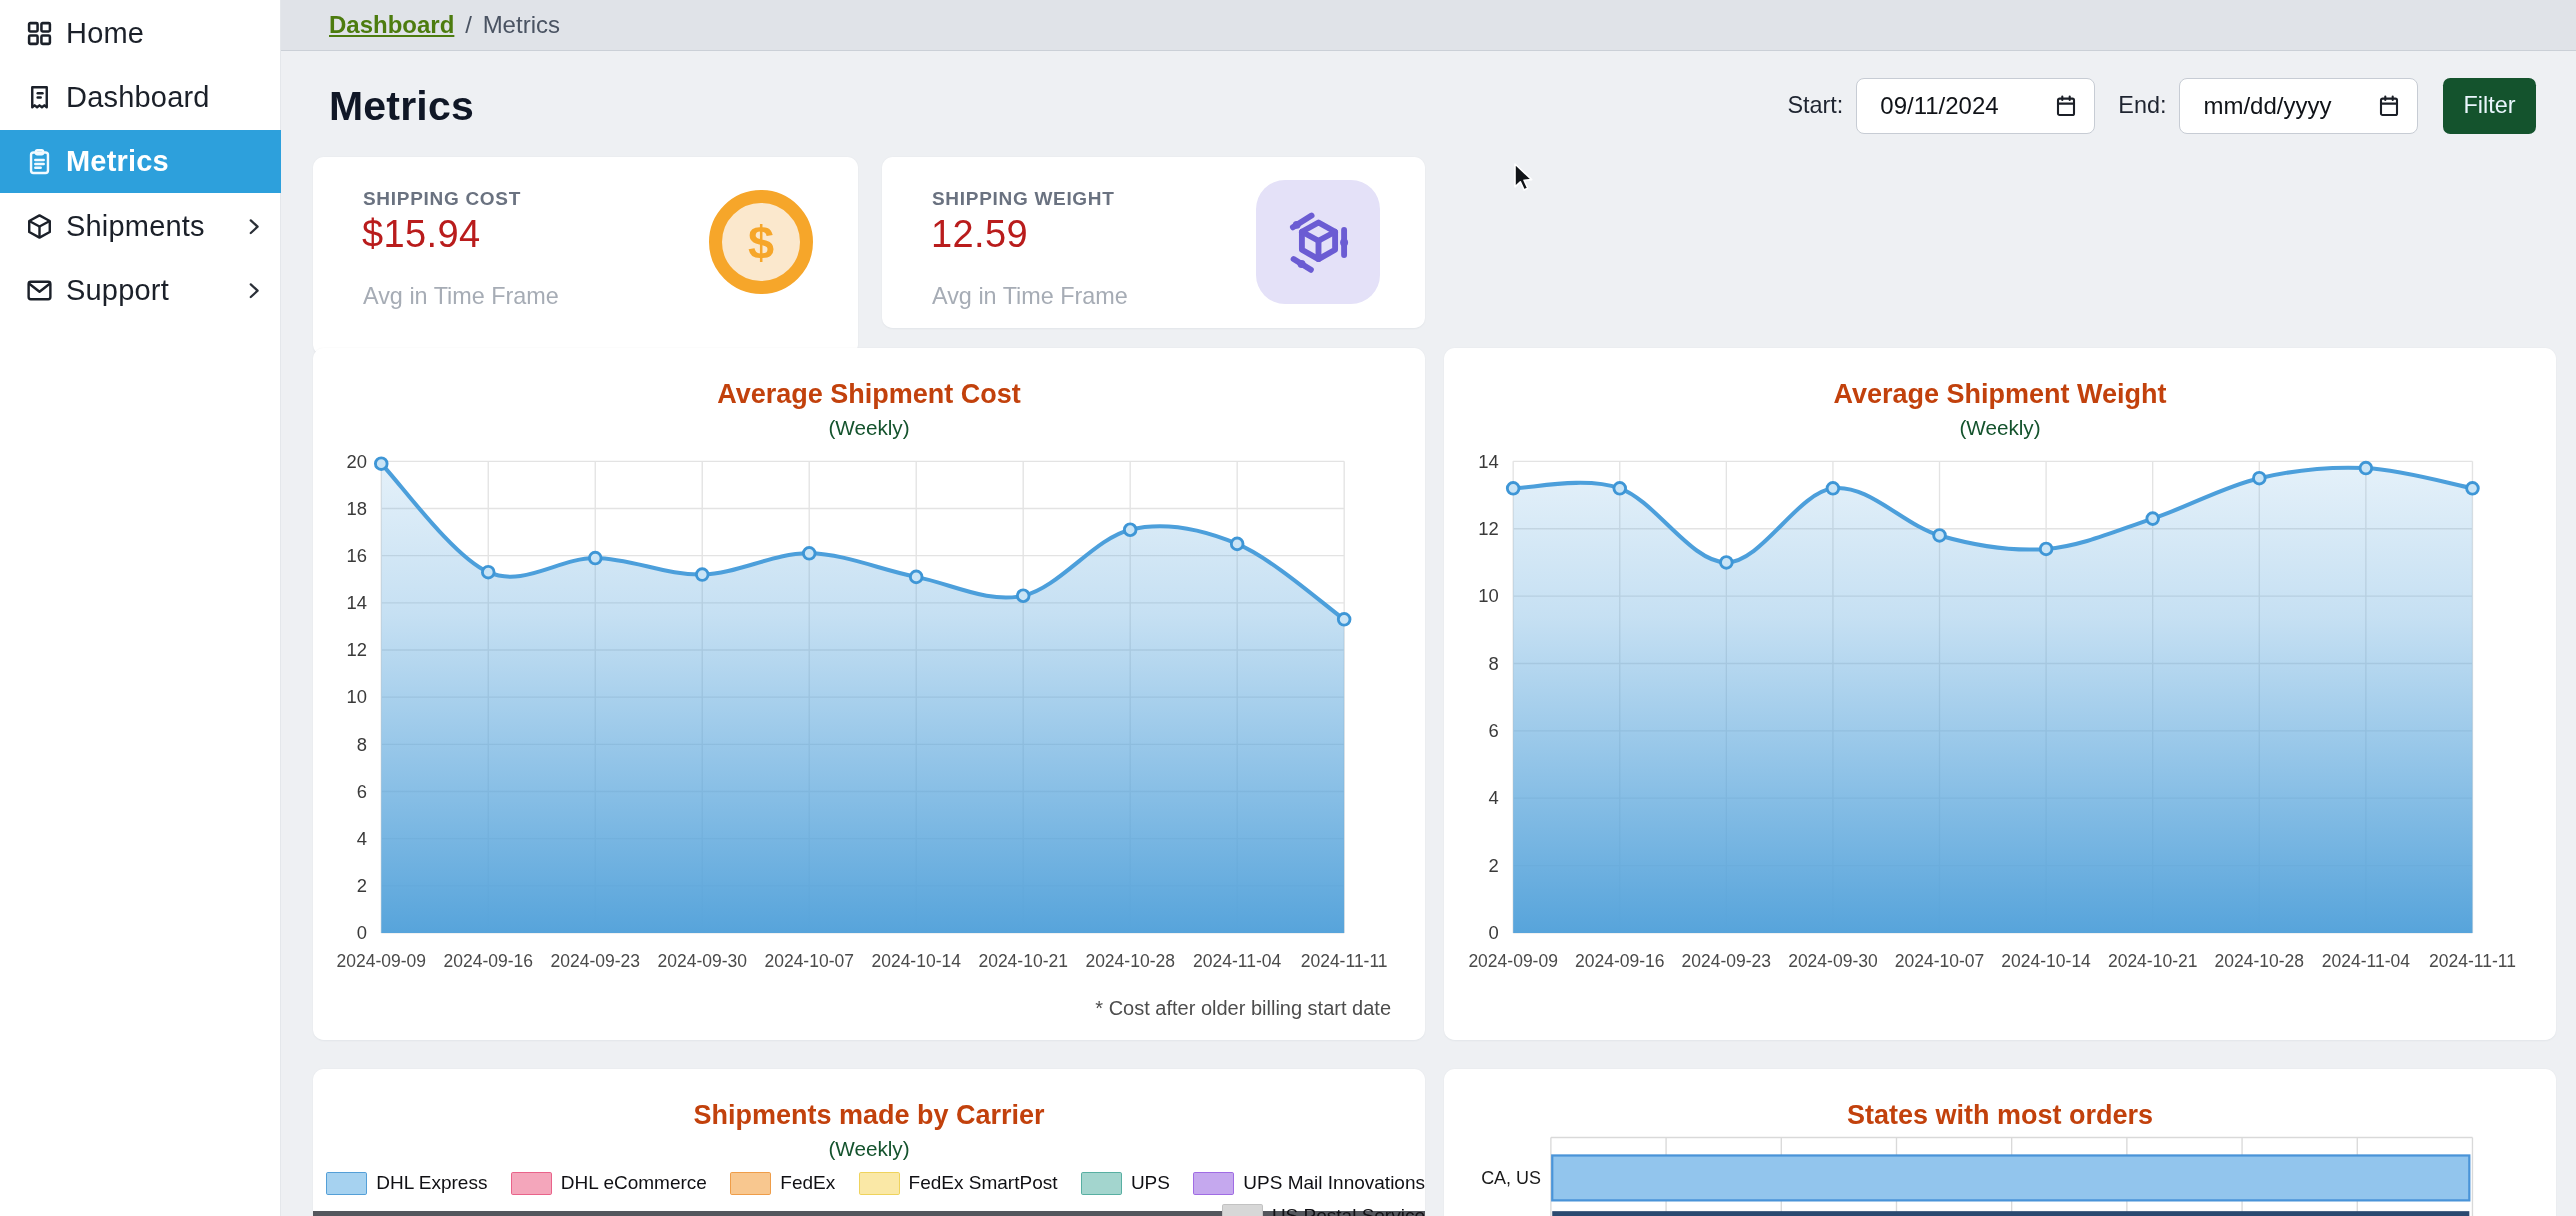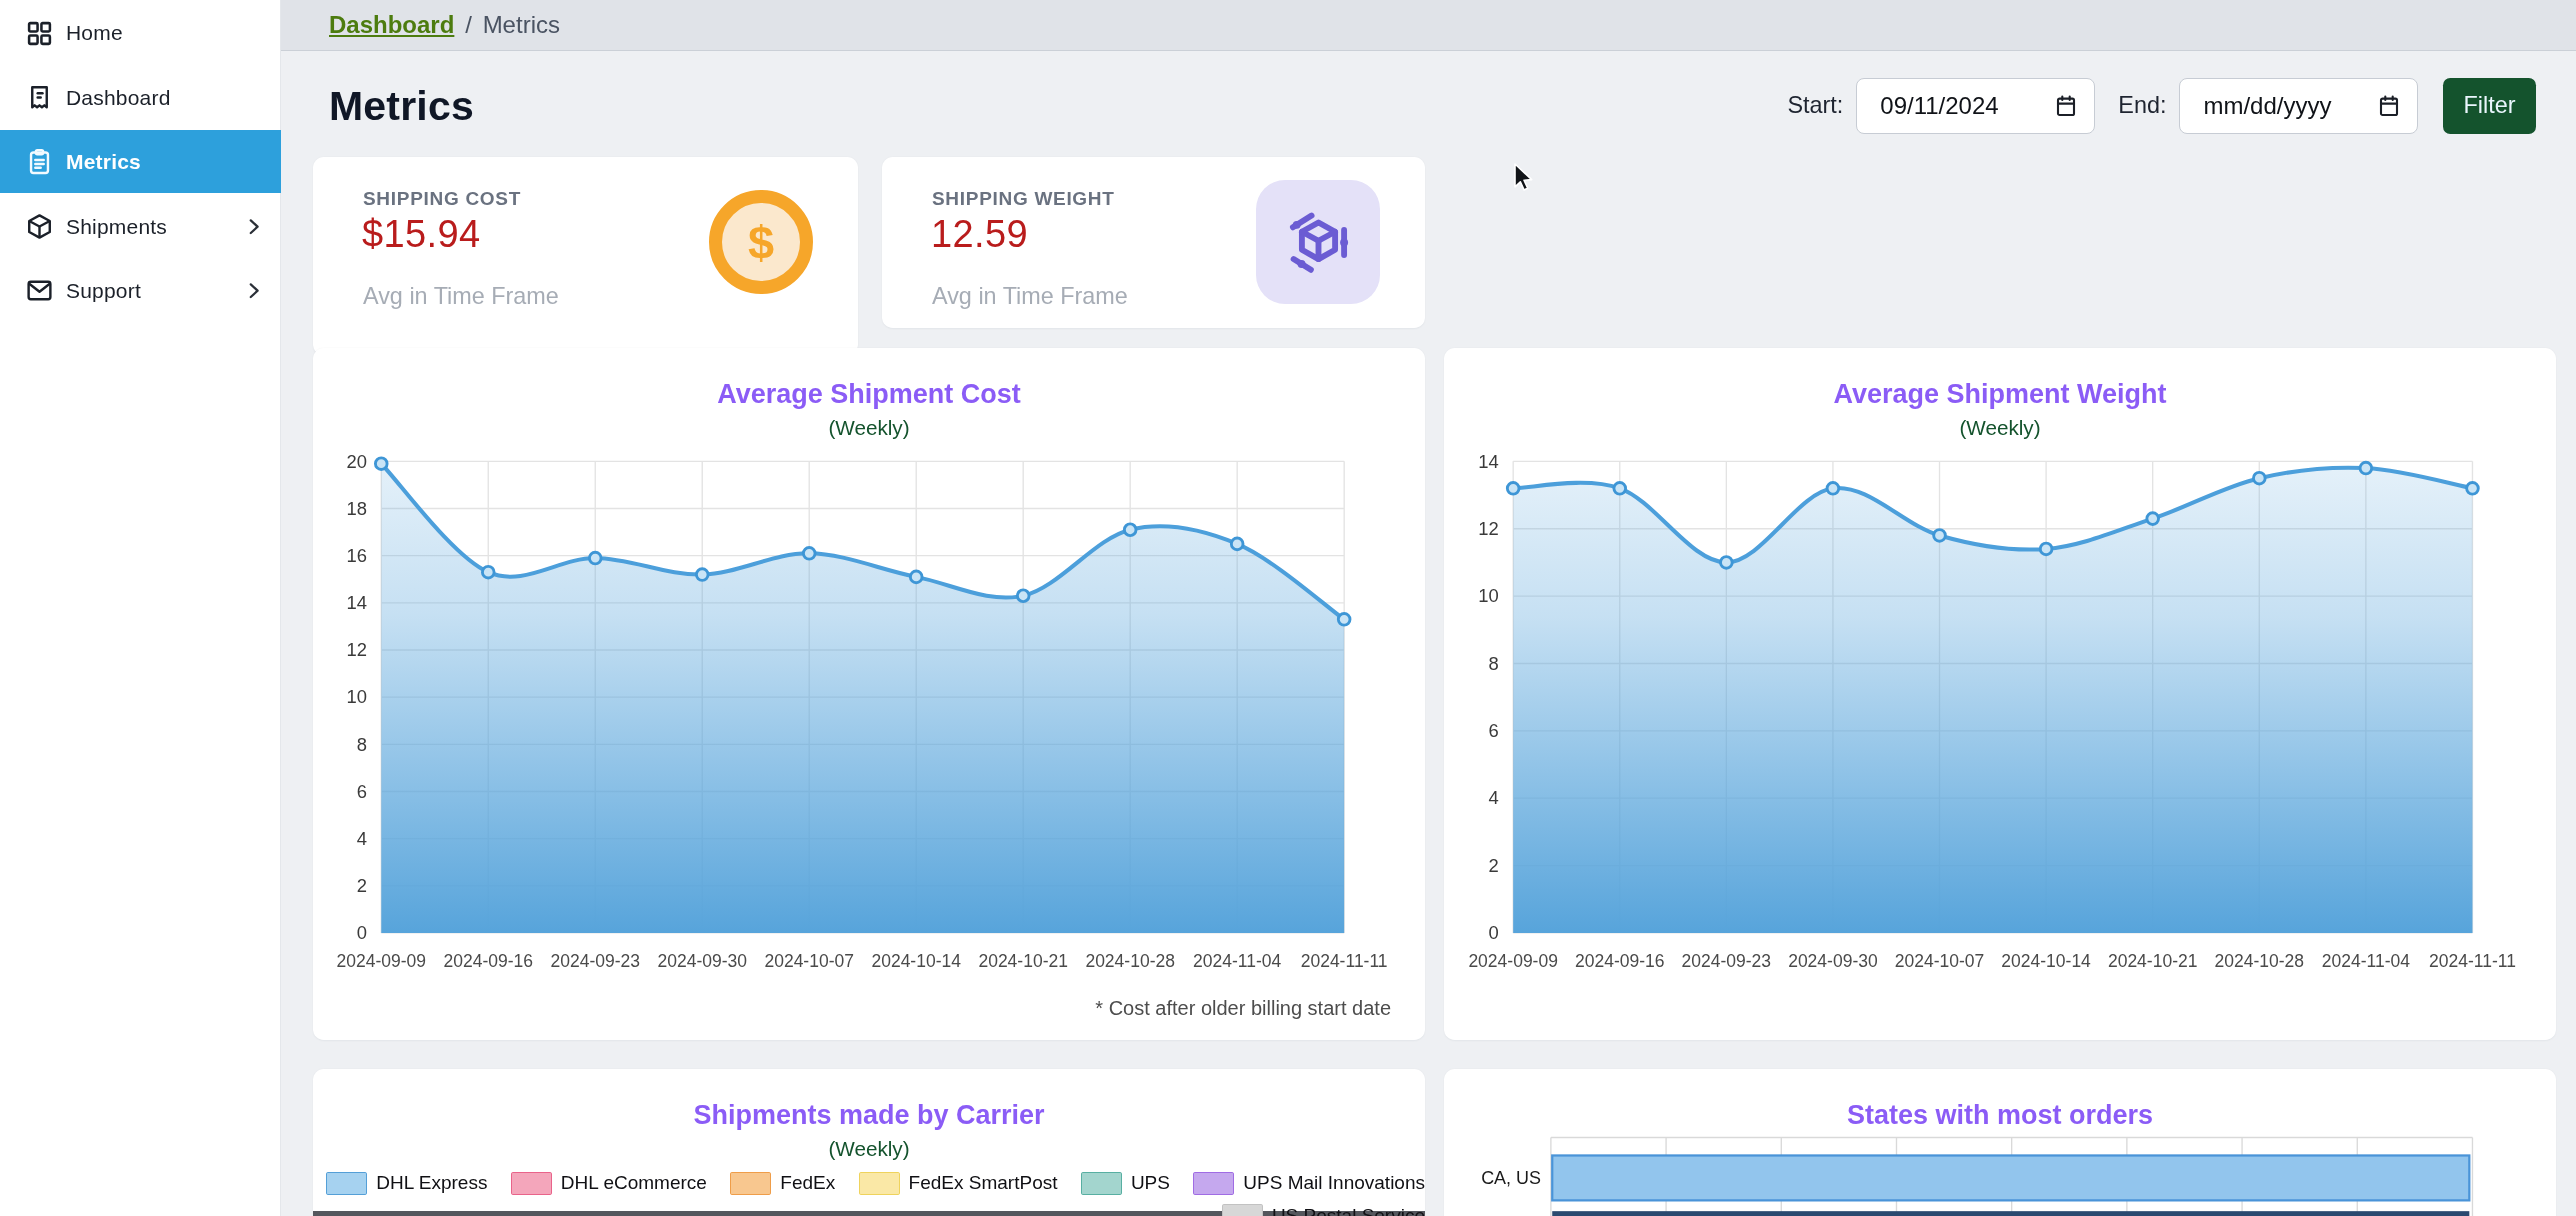--- a/index.html
+++ b/index.html
@@ -14,21 +14,21 @@
   .sidebar {
     position:absolute; left:0; top:0; width:281px; height:1216px;
     background:#FFFFFF; border-right:0.9px solid #E4E7EB; z-index:5;
   }
   .side-item {
     position:absolute; left:0; width:281px; height:45px;
     display:flex; align-items:center; cursor:pointer; color:#1B2029;
   }
   .side-item .s-icon { position:absolute; left:25px; width:29px; height:29px; color:#1B2029; }
   .side-item .s-icon svg { width:100%; height:100%; display:block; }
-  .side-item .s-label { position:absolute; left:66px; font-size:21px; font-weight:500; letter-spacing:0.2px; }
+  .side-item .s-label { position:absolute; left:66px; font-size:29px; font-weight:500; letter-spacing:0.2px; }
   .side-item .s-chev { position:absolute; right:16px; width:23.4px; height:23.4px; color:#2B3038; }
   .side-item .s-chev svg { width:100%; height:100%; display:block; }
   .side-item.active { background:#2DA0DC; color:#FFFFFF; height:63px; }
   .side-item.active .s-icon, .side-item.active .s-chev { color:#F2FAFF; }
   .side-item.active .s-label { color:#FFFFFF; font-weight:600; }
   
   .crumb-bar {
     position:absolute; left:281px; top:0; width:2295px; height:51px;
     background:#E0E3E8; border-bottom:0.9px solid #CBD0D7;
     display:flex; align-items:center; padding-left:48px; font-size:24px;
@@ -74,21 +74,21 @@
     display:flex; align-items:center; justify-content:center;
   }
   .coin-icon span { font-size:47px; font-weight:700; color:#F6A62A; }
   .pkg-icon {
     position:absolute; right:45px; top:23.4px; width:124px; height:124px;
     background:#E4E1F8; border-radius:29px;
     display:flex; align-items:center; justify-content:center;
   }
   .pkg-icon svg { width:83px; height:83px; }
   
-  .chart-title { position:absolute; top:30.5px; left:0; width:100%; text-align:center; font-size:27px; font-weight:700; color:#8b5cf6; }
+  .chart-title { position:absolute; top:30.5px; left:0; width:100%; text-align:center; font-size:27px; font-weight:700; color:#c2410c; }
   .chart-sub   { position:absolute; top:68px; left:0; width:100%; text-align:center; font-size:20.7px; font-weight:500; color:#14532d; }
   .chart-svg   { position:absolute; left:0; top:0; width:100%; height:100%; }
   .chart-note  { position:absolute; right:34px; top:629px; font-size:20px; color:#4D4D4D;margin-top:20px; }
   
   .legend-rows { position:absolute; top:102px; left:0; width:100%; }
   .legend-row { display:flex; justify-content:flex-end; align-items:center; height:25px; margin-bottom:7.2px; gap:23.4px; }
   .legend-item { display:flex; align-items:center; gap:9px; cursor:pointer; }
   .legend-swatch { width:41px; height:23.4px; border-radius:1.8px; border:1.8px solid; }
   .legend-label { font-size:19px; color:#101014; }
   .carrier-strip { position:absolute; left:0; top:142px; width:100%; height:10.8px; background:#54575D; }

